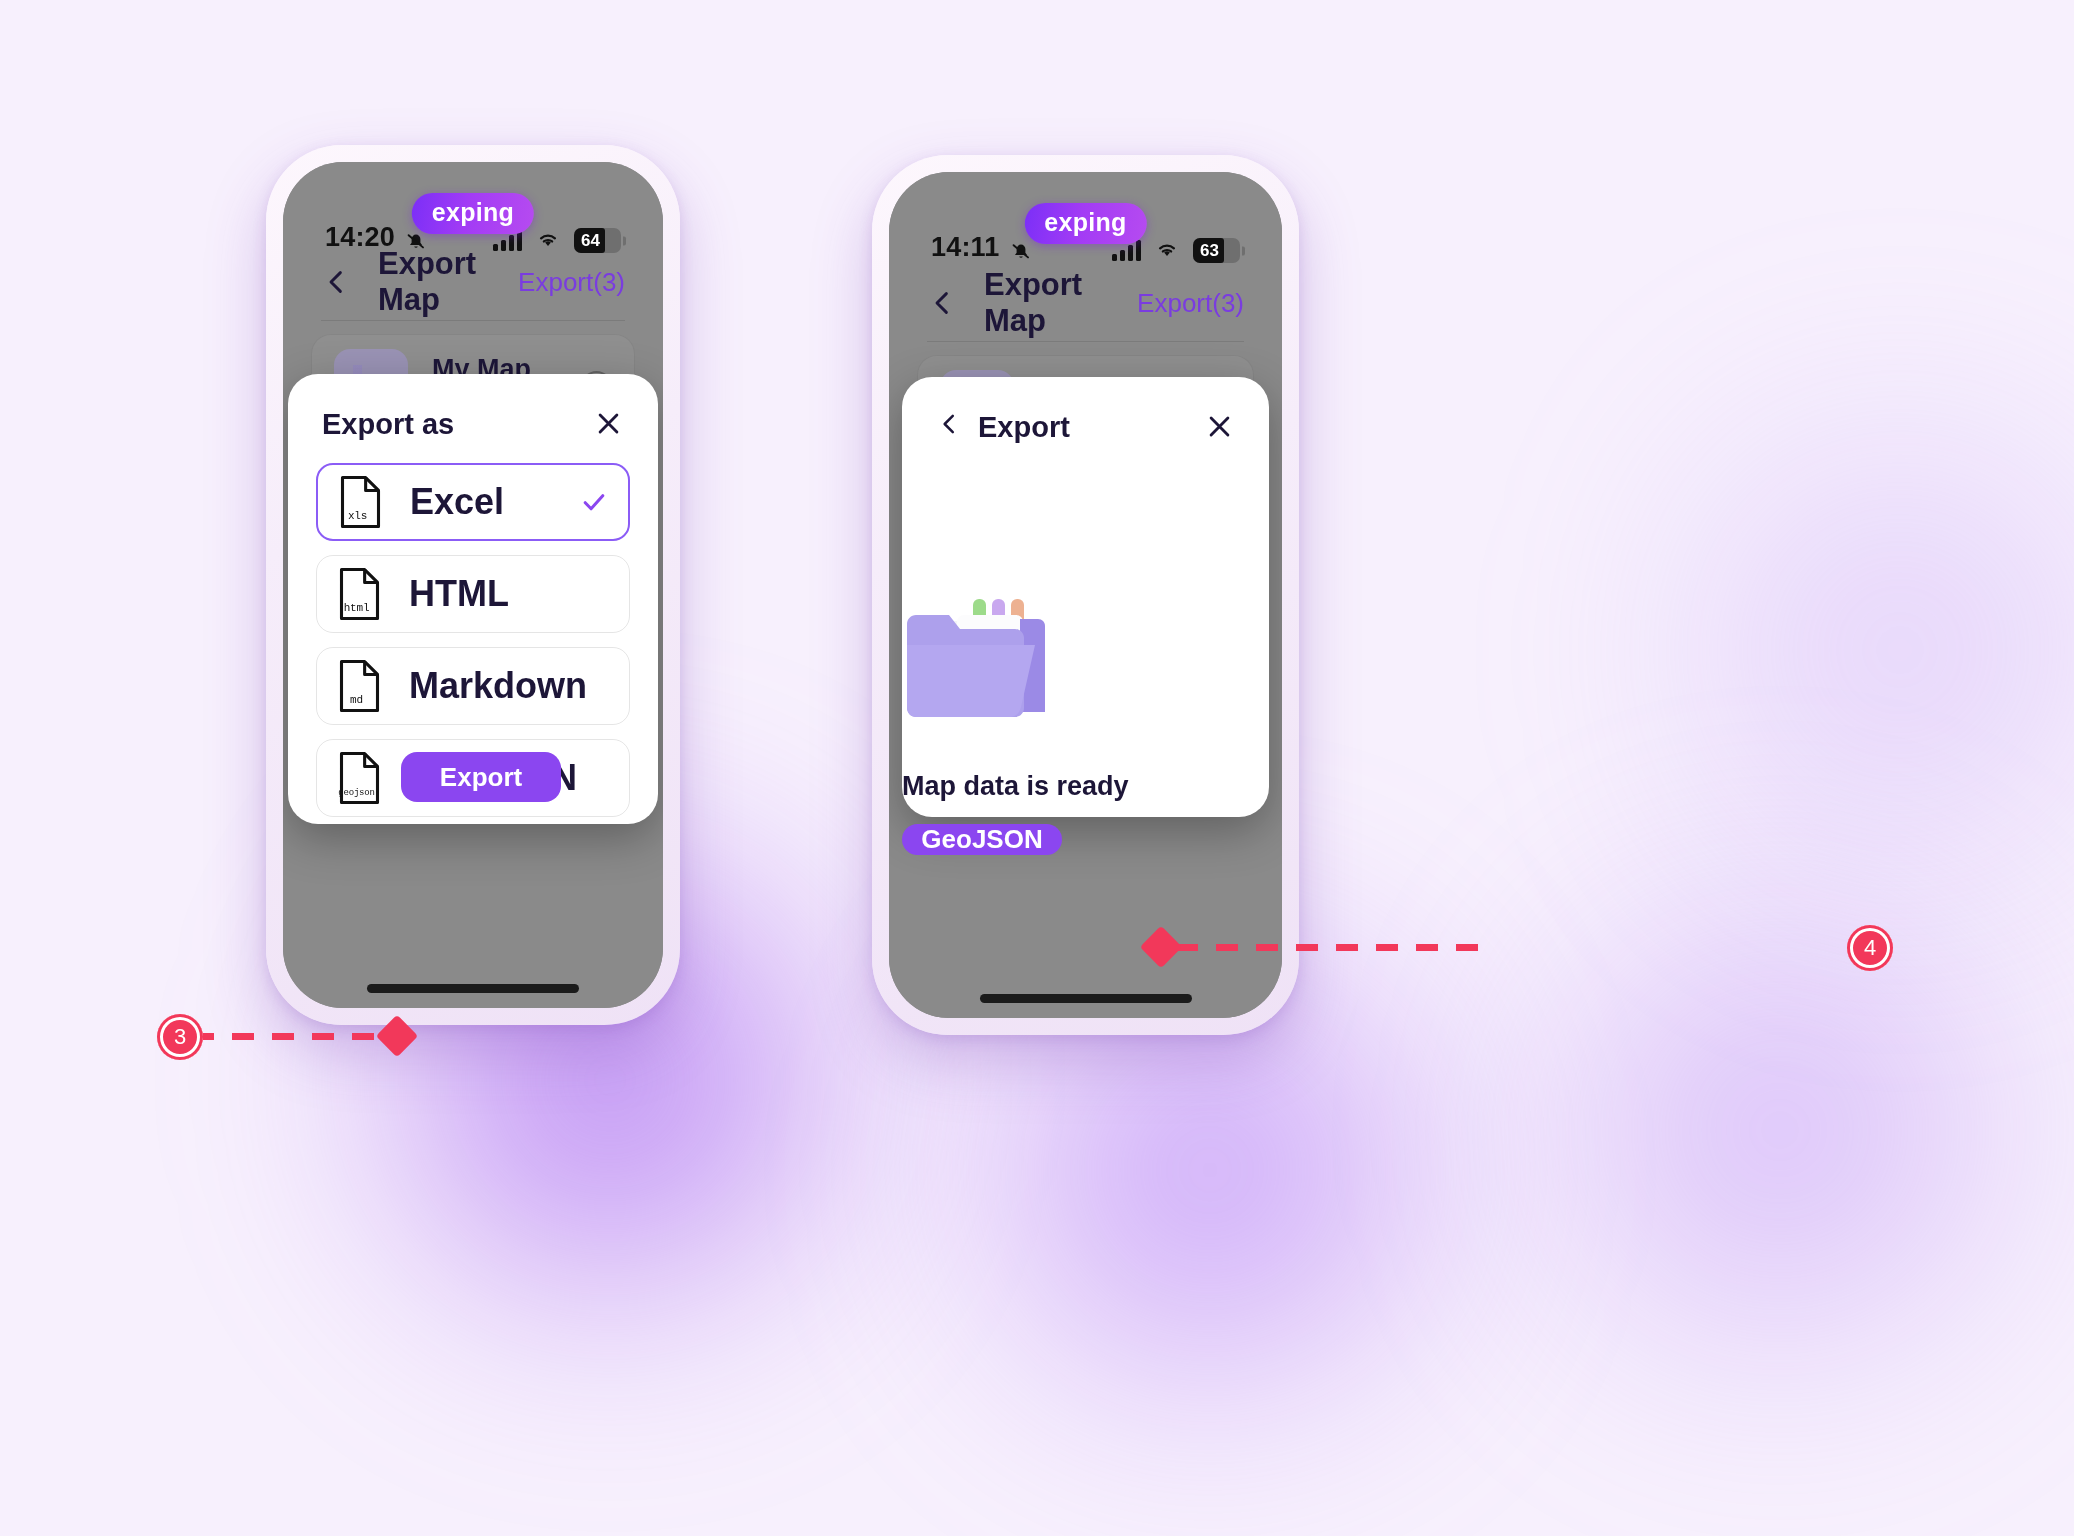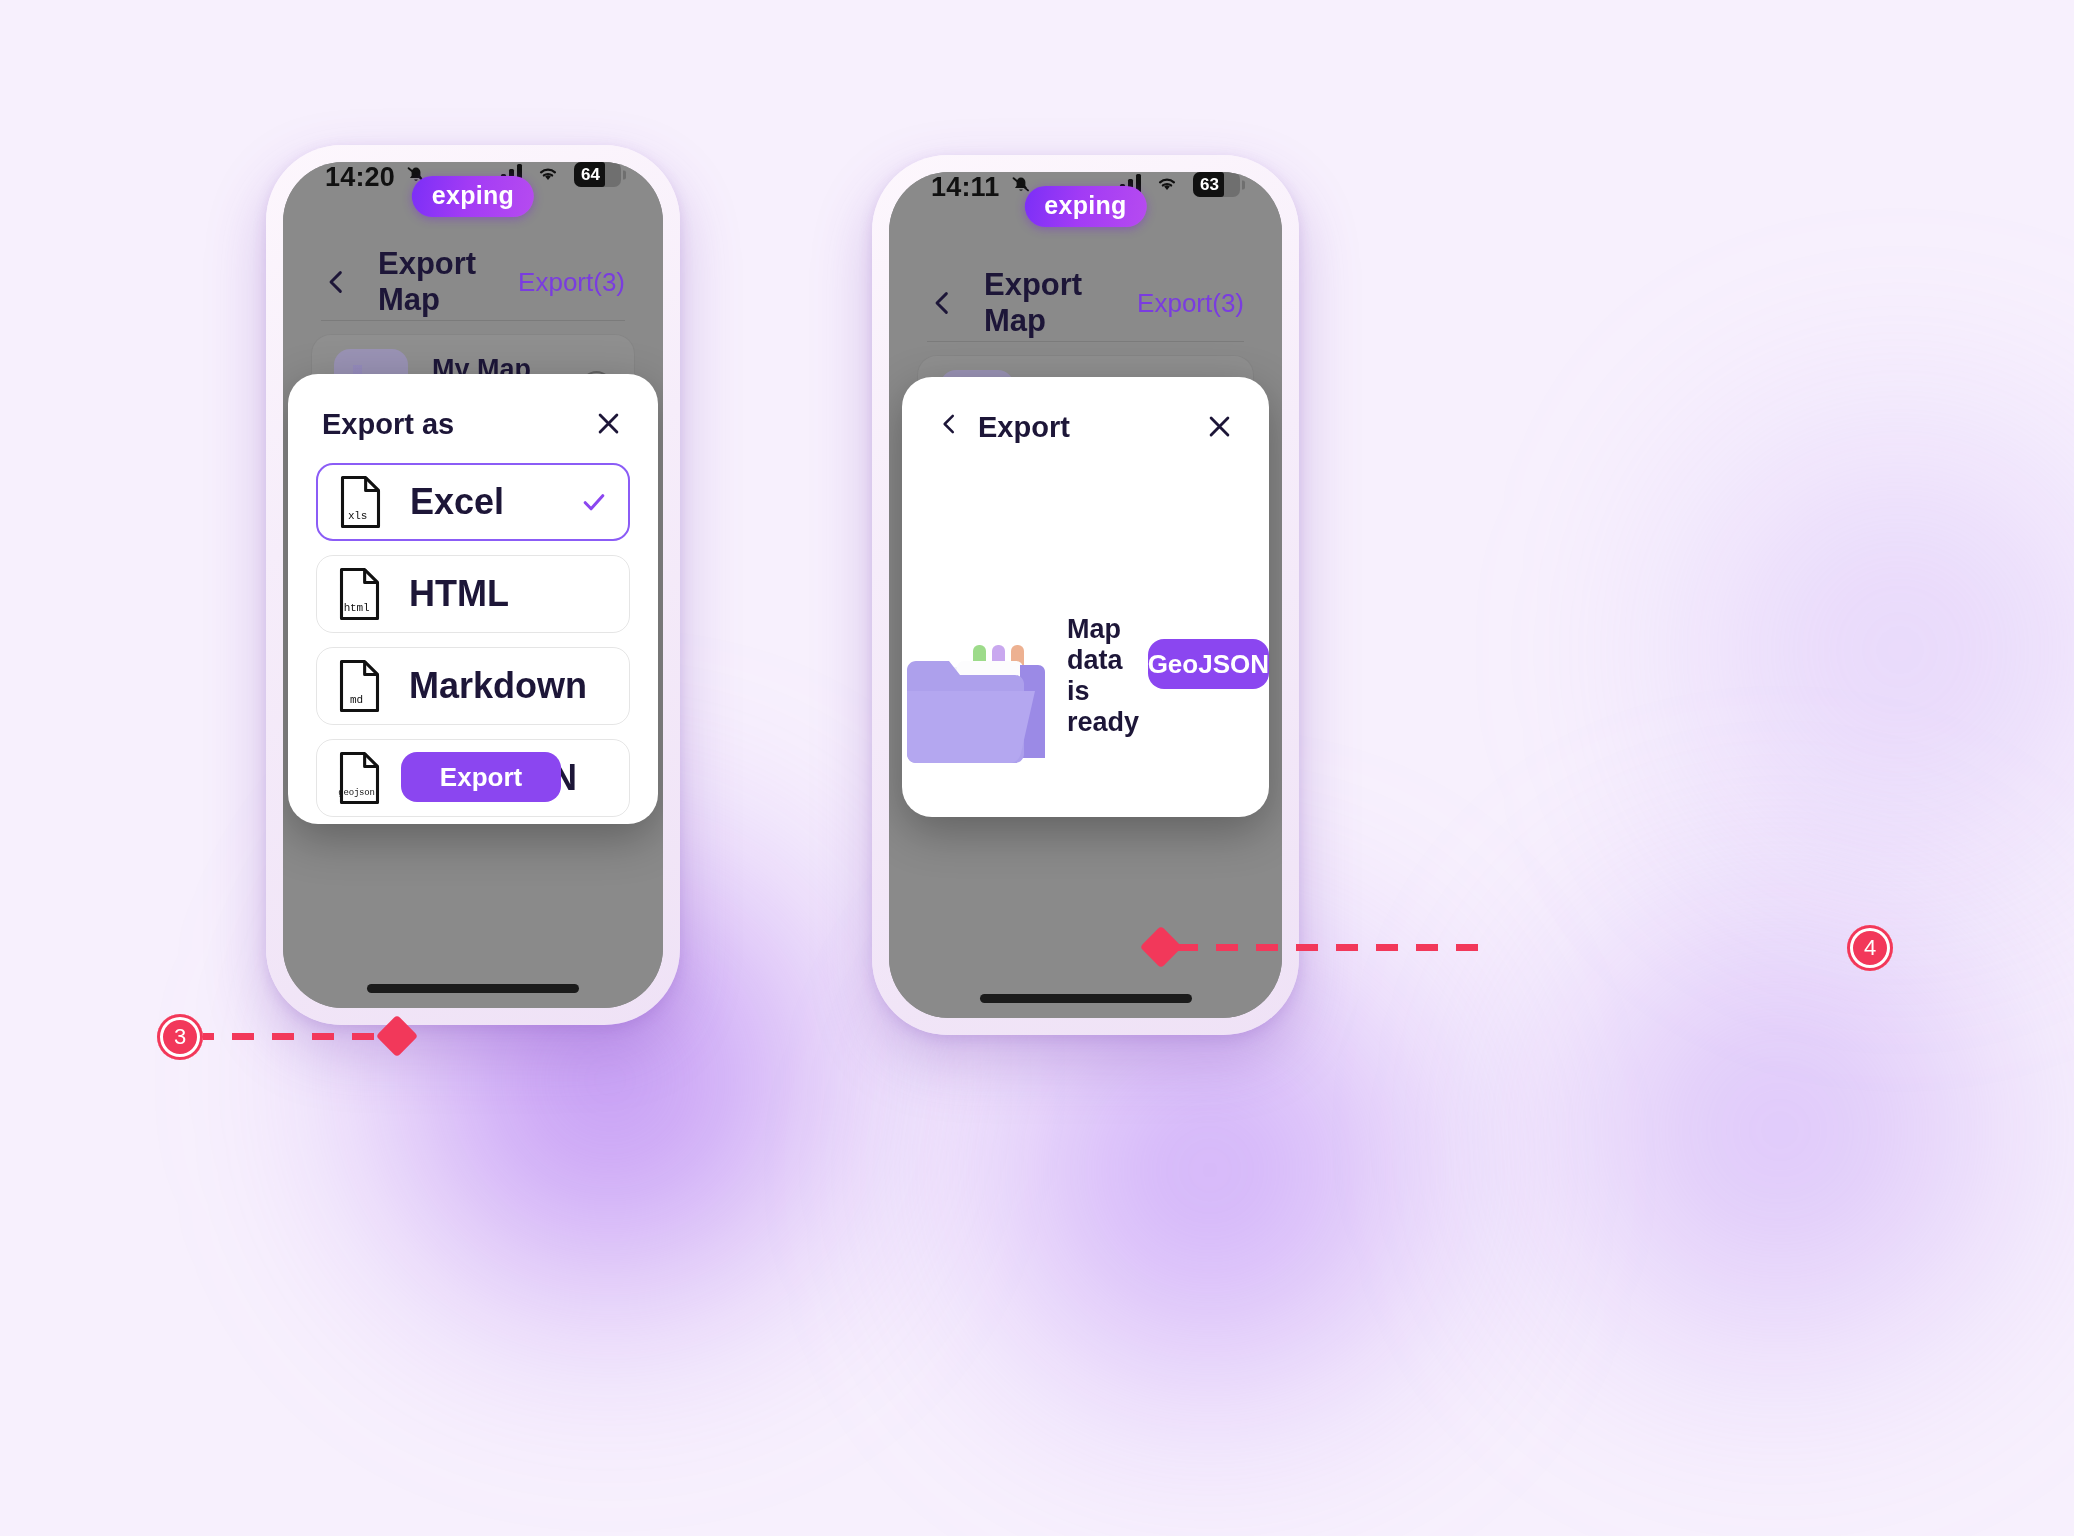--- a/index.html
+++ b/index.html
@@ -33,22 +33,22 @@
   }
   .phone-screen {
     position:absolute; inset:17px; border-radius:60px;
     background:#8a8a8a; overflow:hidden;
   }
   
   .page-dim { position:absolute; inset:0; background:#8a8a8a; }
 
   
   .statusbar {
-    position:absolute; left:0; right:0; top:0; height:74px;
-    display:flex; align-items:flex-start; padding:0 42px;
+    position:absolute; left:0; right:0; top:17px; height:74px;
+    display:flex; align-items:flex-end; padding:0 42px;
   }
   .sb-time { font-size:27px; font-weight:700; color:#111; letter-spacing:.2px; }
   .sb-bell { margin-left:9px; width:24px; height:24px; position:relative; }
   .sb-bell svg { display:block; }
   .sb-spacer { flex:1; }
   .logo-pill {
     position:absolute; left:50%; top:14px; transform:translateX(-50%);
     padding:5px 20px 7px; border-radius:24px;
     background:linear-gradient(100deg,#7b2ff7 0%,#a23bf5 45%,#b64bf0 100%);
     color:#fff; font-size:25px; font-weight:700; letter-spacing:.3px;
@@ -169,21 +169,21 @@
   .fmt-check { margin-left:auto; width:28px; height:28px; }
 
   .primary-btn {
     display:flex; align-items:center; justify-content:center;
     background:#8b46f0; color:#fff; border-radius:16px;
     font-size:26px; font-weight:700; cursor:pointer;
   }
 
   
   .ready-body {
-    display:flex; flex-direction:row; align-items:center;
+    display:flex; flex-direction:column; align-items:flex-start;
     position:absolute; left:0; right:0; top:112px; bottom:0;
   }
   .folder-art { width:165px; height:140px; margin-top:96px; }
   .ready-text { font-size:27px; font-weight:600; color:#1d1638; margin-top:46px; }
 
   
   .step {
     position:absolute; width:46px; height:46px; border-radius:50%;
     background:#f2385a; display:flex; align-items:center; justify-content:center;
     color:#fff; font-size:22px; font-weight:500;

